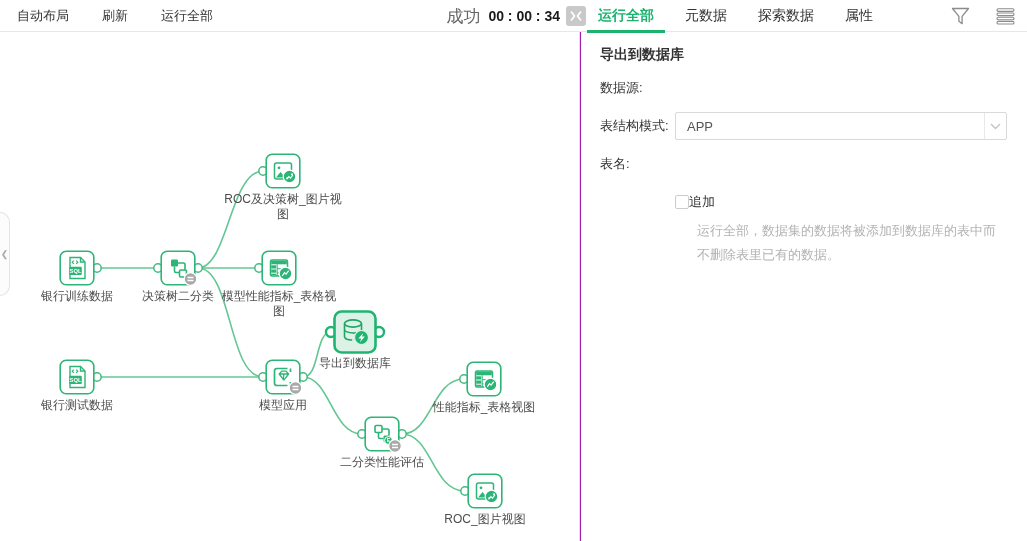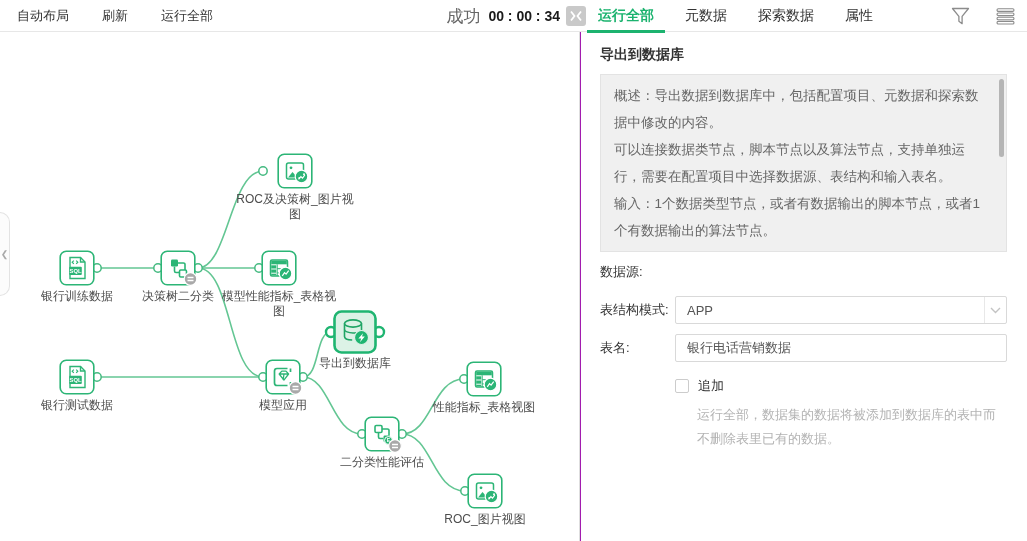--- a/index.html
+++ b/index.html
@@ -37,21 +37,21 @@
   .desc-box { position:relative; margin:0 20px 0 19px; background:#f0f0f0; border:1px solid #e3e3e3; padding:7px 18px 7px 13px; font-size:13.5px; line-height:27px; color:#666; }
   .desc-box p { margin:0; }
   .desc-scroll { position:absolute; top:4px; right:2px; width:5px; height:78px; background:#b5b5b5; border-radius:3px; }
   .form { margin:6px 20px 0 19px; }
   .form-row { display:flex; align-items:center; margin-bottom:10px; height:28px; }
   .form-label { width:75px; font-size:13px; color:#333; flex:none; }
   .combo { flex:1; height:28px; border:1px solid #d9d9d9; border-radius:2px; display:flex; align-items:center; background:#fff; cursor:pointer; }
   .combo-text { flex:1; padding-left:11px; font-size:13px; color:#555; }
   .combo-arrow { width:22px; height:100%; border-left:1px solid #e8e8e8; display:flex; align-items:center; justify-content:center; }
   .text-input { flex:1; height:28px; border:1px solid #d9d9d9; border-radius:2px; padding:0 11px; font-size:13px; color:#555; font-family:inherit; outline:none; background:#fff; }
-  .append-row { margin:15px 0 0 75px; display:flex; align-items:center; gap:9px; }
+  .append-row { margin:15px 0 0 75px; display:flex; align-items:center; }
   .checkbox { width:14px; height:14px; border:1px solid #ccc; border-radius:2px; background:#fff; cursor:pointer; flex:none; }
   .append-label { font-size:13px; color:#333; }
   .append-help { margin:8px 0 0 97px; width:310px; font-size:13px; line-height:24px; color:#b3b3b3; }
 </style>
 </head>
 <body>
 
 <div class="app">
 
   <div class="topbar">
@@ -148,21 +148,21 @@
         <path d="M14.5,16.5 v4.5 a1.5,1.5 0 0 0 1.5,1.5 h3.5" stroke="#2cb576" stroke-width="1.6" fill="none"></path>
         <path d="M18,13 h5.5 a1.5,1.5 0 0 1 1.5,1.5 v5.5" stroke="#2cb576" stroke-width="1.6" fill="none"></path>
         <g>
           <circle cx="30.5" cy="29" r="6.3" fill="#a9a9a9" stroke="#fff" stroke-width="1.2"></circle>
           <path d="M27.5,27.5 h6 M27.5,30.5 h6" stroke="#fff" stroke-width="1.3"></path>
         </g>
       </svg>
       <div class="node-label">决策树二分类</div>
     </div>
 
-    <div class="node" style="left:277px; top:121px;">
+    <div class="node" style="left:265px; top:121px;">
       <svg width="36" height="36" viewBox="0 0 36 36">
         <rect x="1.2" y="1.2" width="33.6" height="33.6" rx="6" fill="#fff" stroke="#2cb576" stroke-width="1.6"></rect>
         <rect x="9.5" y="10" width="17" height="16" rx="2" fill="#fff" stroke="#2cb576" stroke-width="1.5"></rect>
         <circle cx="14" cy="14.8" r="1.4" fill="#2cb576"></circle>
         <path d="M11,24.5 l4.5,-5.5 3.2,3.8 1,1.7 z" fill="#2cb576"></path>
         <g>
           <circle cx="24.5" cy="23.5" r="6.3" fill="#2cb576" stroke="#fff" stroke-width="1.2"></circle>
           <circle cx="22.3" cy="25" r="1" fill="#fff"></circle>
           <circle cx="27" cy="21.2" r="1" fill="#fff"></circle>
           <path d="M21.6,26.4 l2.3,-2.9 1.6,1.6 2.4,-3.2" stroke="#fff" stroke-width="1.1" fill="none"></path>
@@ -276,47 +276,40 @@
           <path d="M21.6,26.4 l2.3,-2.9 1.6,1.6 2.4,-3.2" stroke="#fff" stroke-width="1.1" fill="none"></path>
         </g>
       </svg>
       <div class="node-label">ROC_图片视图</div>
     </div>
   </div>
 
   <div class="panel">
     <div class="panel-title">导出到数据库</div>
 
-    <div class="desc-box">
-      <p>概述：导出数据到数据库中，包括配置项目、元数据和探索数据中修改的内容。</p>
-      <p>可以连接数据类节点，脚本节点以及算法节点，支持单独运行，需要在配置项目中选择数据源、表结构和输入表名。</p>
-      <p>输入：1个数据类型节点，或者有数据输出的脚本节点，或者1个有数据输出的算法节点。</p>
-      <div class="desc-scroll"></div>
-    </div>
 
     <div class="form">
       <div class="form-row">
         <span class="form-label">数据源:</span>
       </div>
 
       <div class="form-row">
         <span class="form-label">表结构模式:</span>
         <div class="combo">
           <span class="combo-text">APP</span>
           <span class="combo-arrow">
             <svg width="11" height="7" viewBox="0 0 11 7">
                 <path d="M1,1 l4.5,4.5 4.5,-4.5" stroke="#c3c3c3" stroke-width="1.4" fill="none"></path>
               </svg>
           </span>
         </div>
       </div>
 
       <div class="form-row">
         <span class="form-label">表名:</span>
-        <input class="text-input" type="text" value="银行电话营销数据" style="">
       </div>
 
       <div class="append-row">
         <span class="checkbox"></span>
         <span class="append-label">追加</span>
       </div>
       <div class="append-help">运行全部，数据集的数据将被添加到数据库的表中而不删除表里已有的数据。</div>
     </div>
   </div>
 

